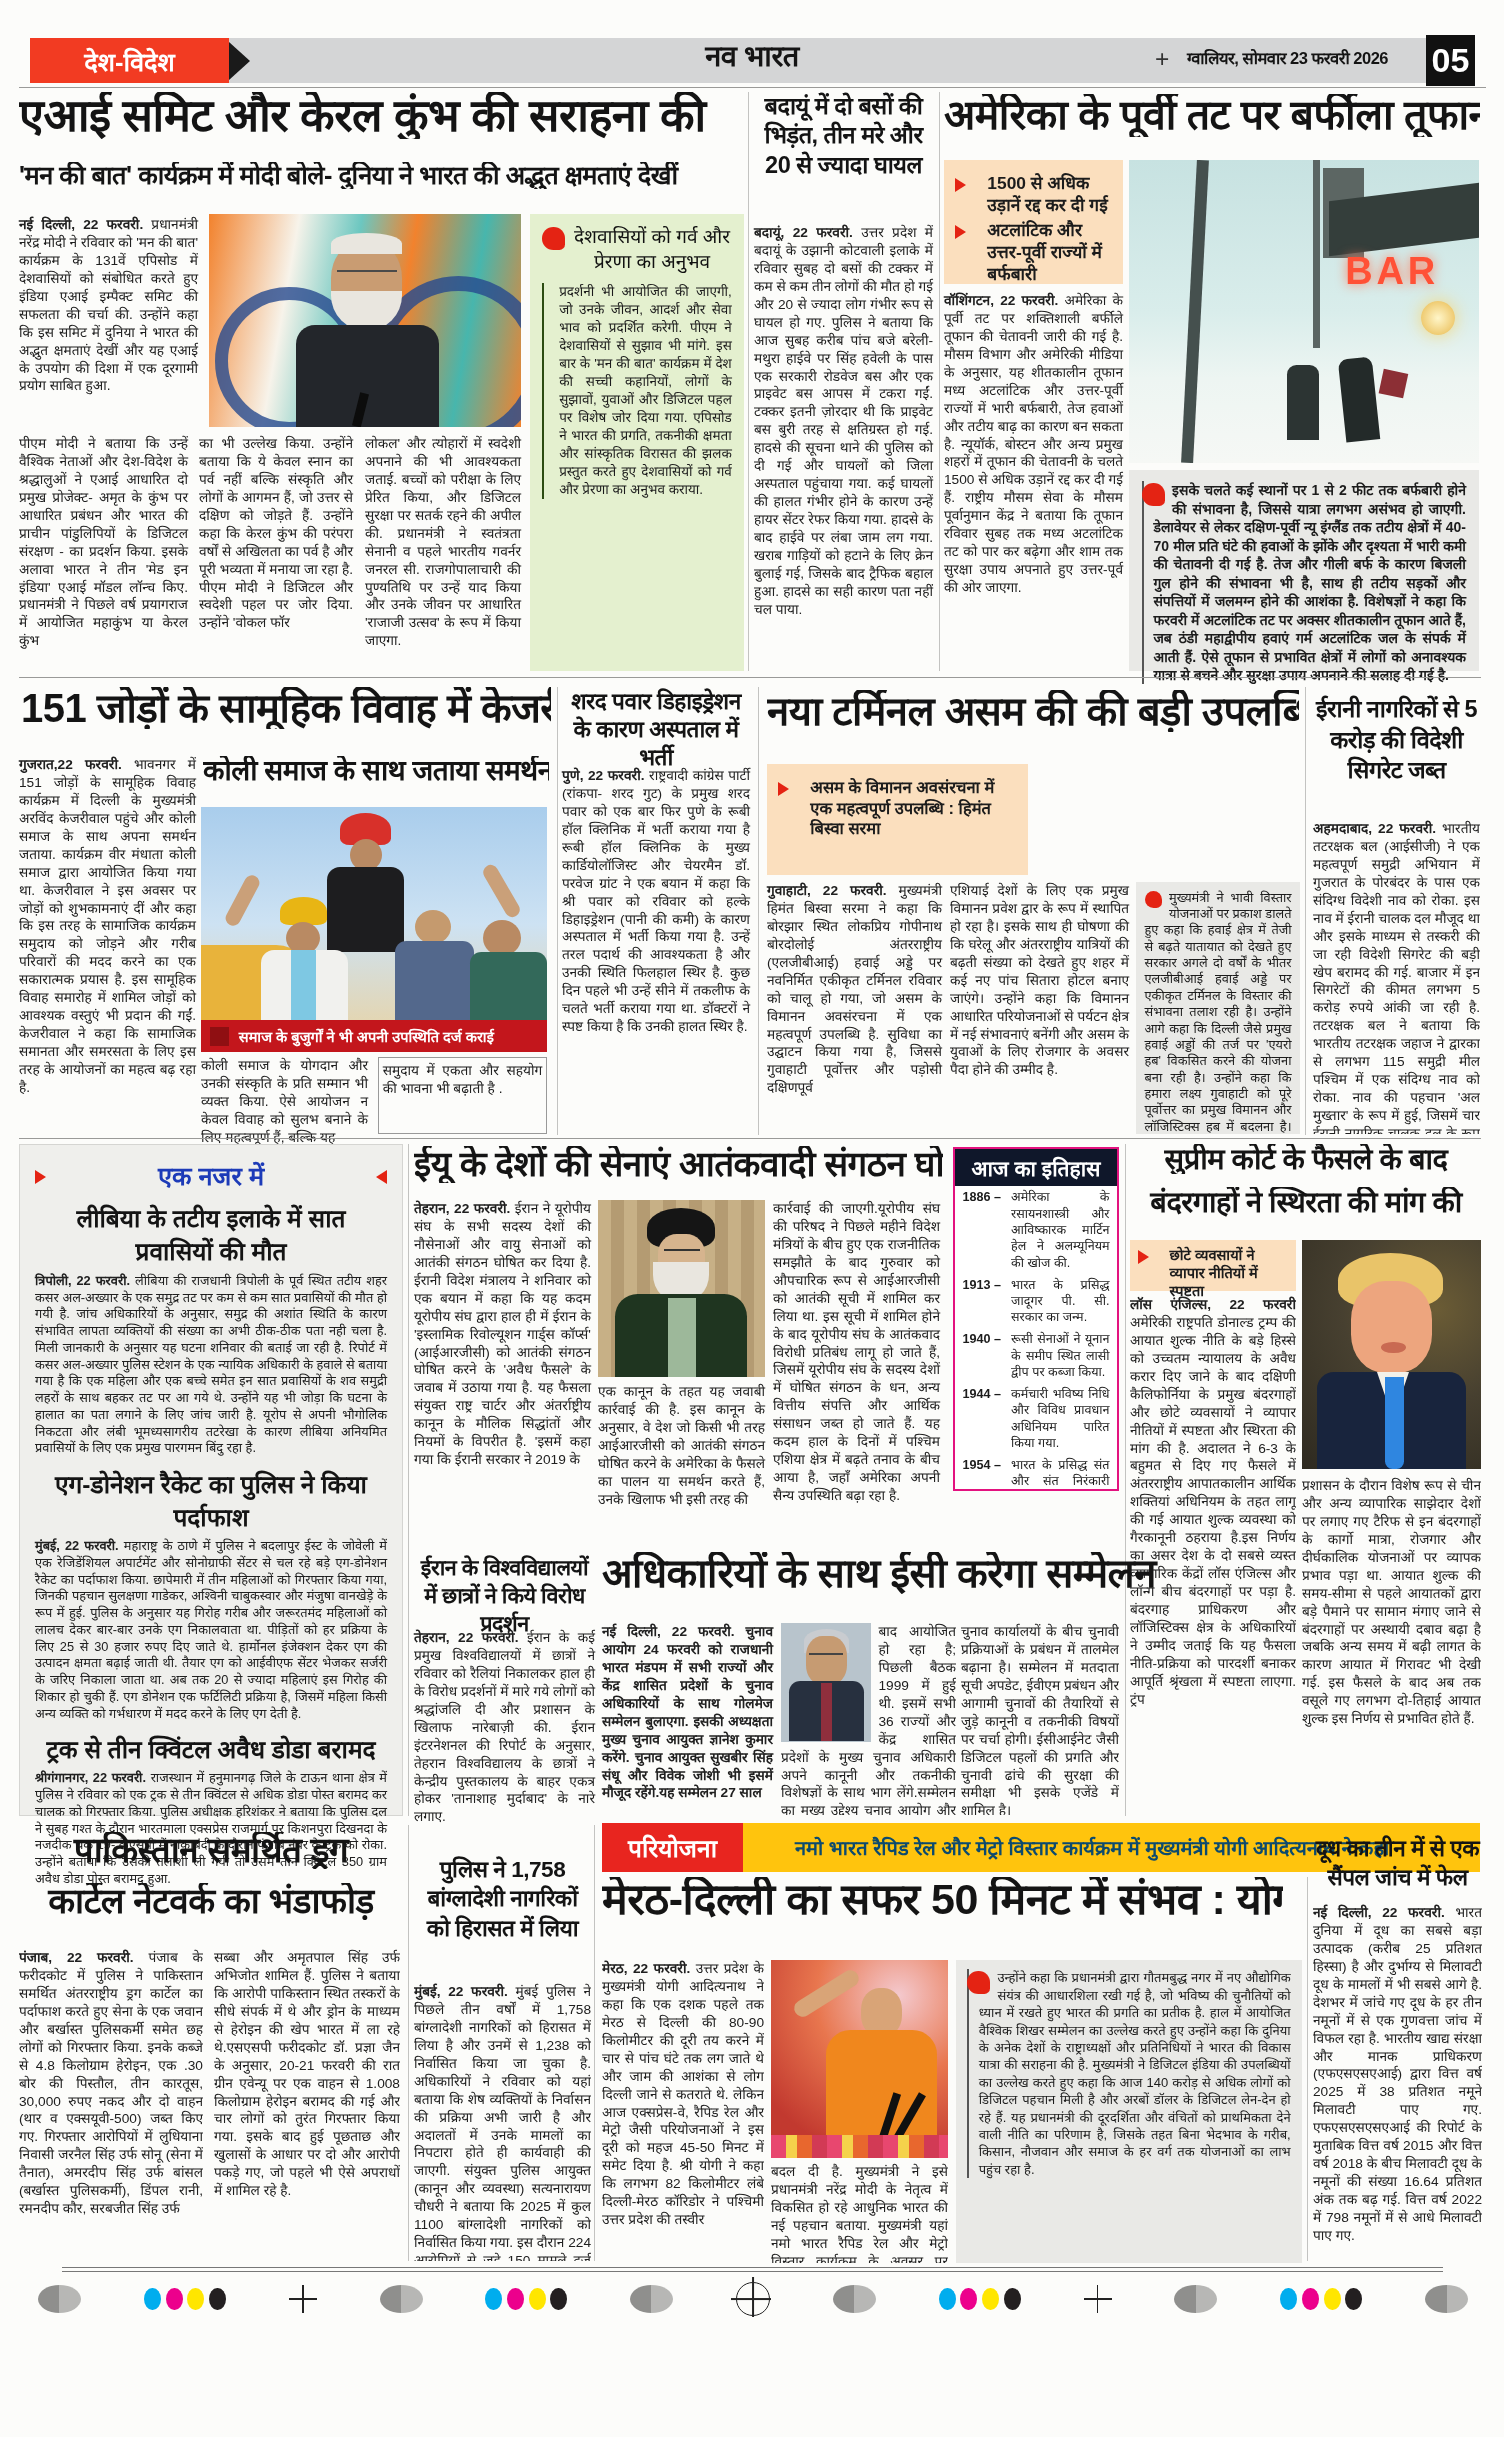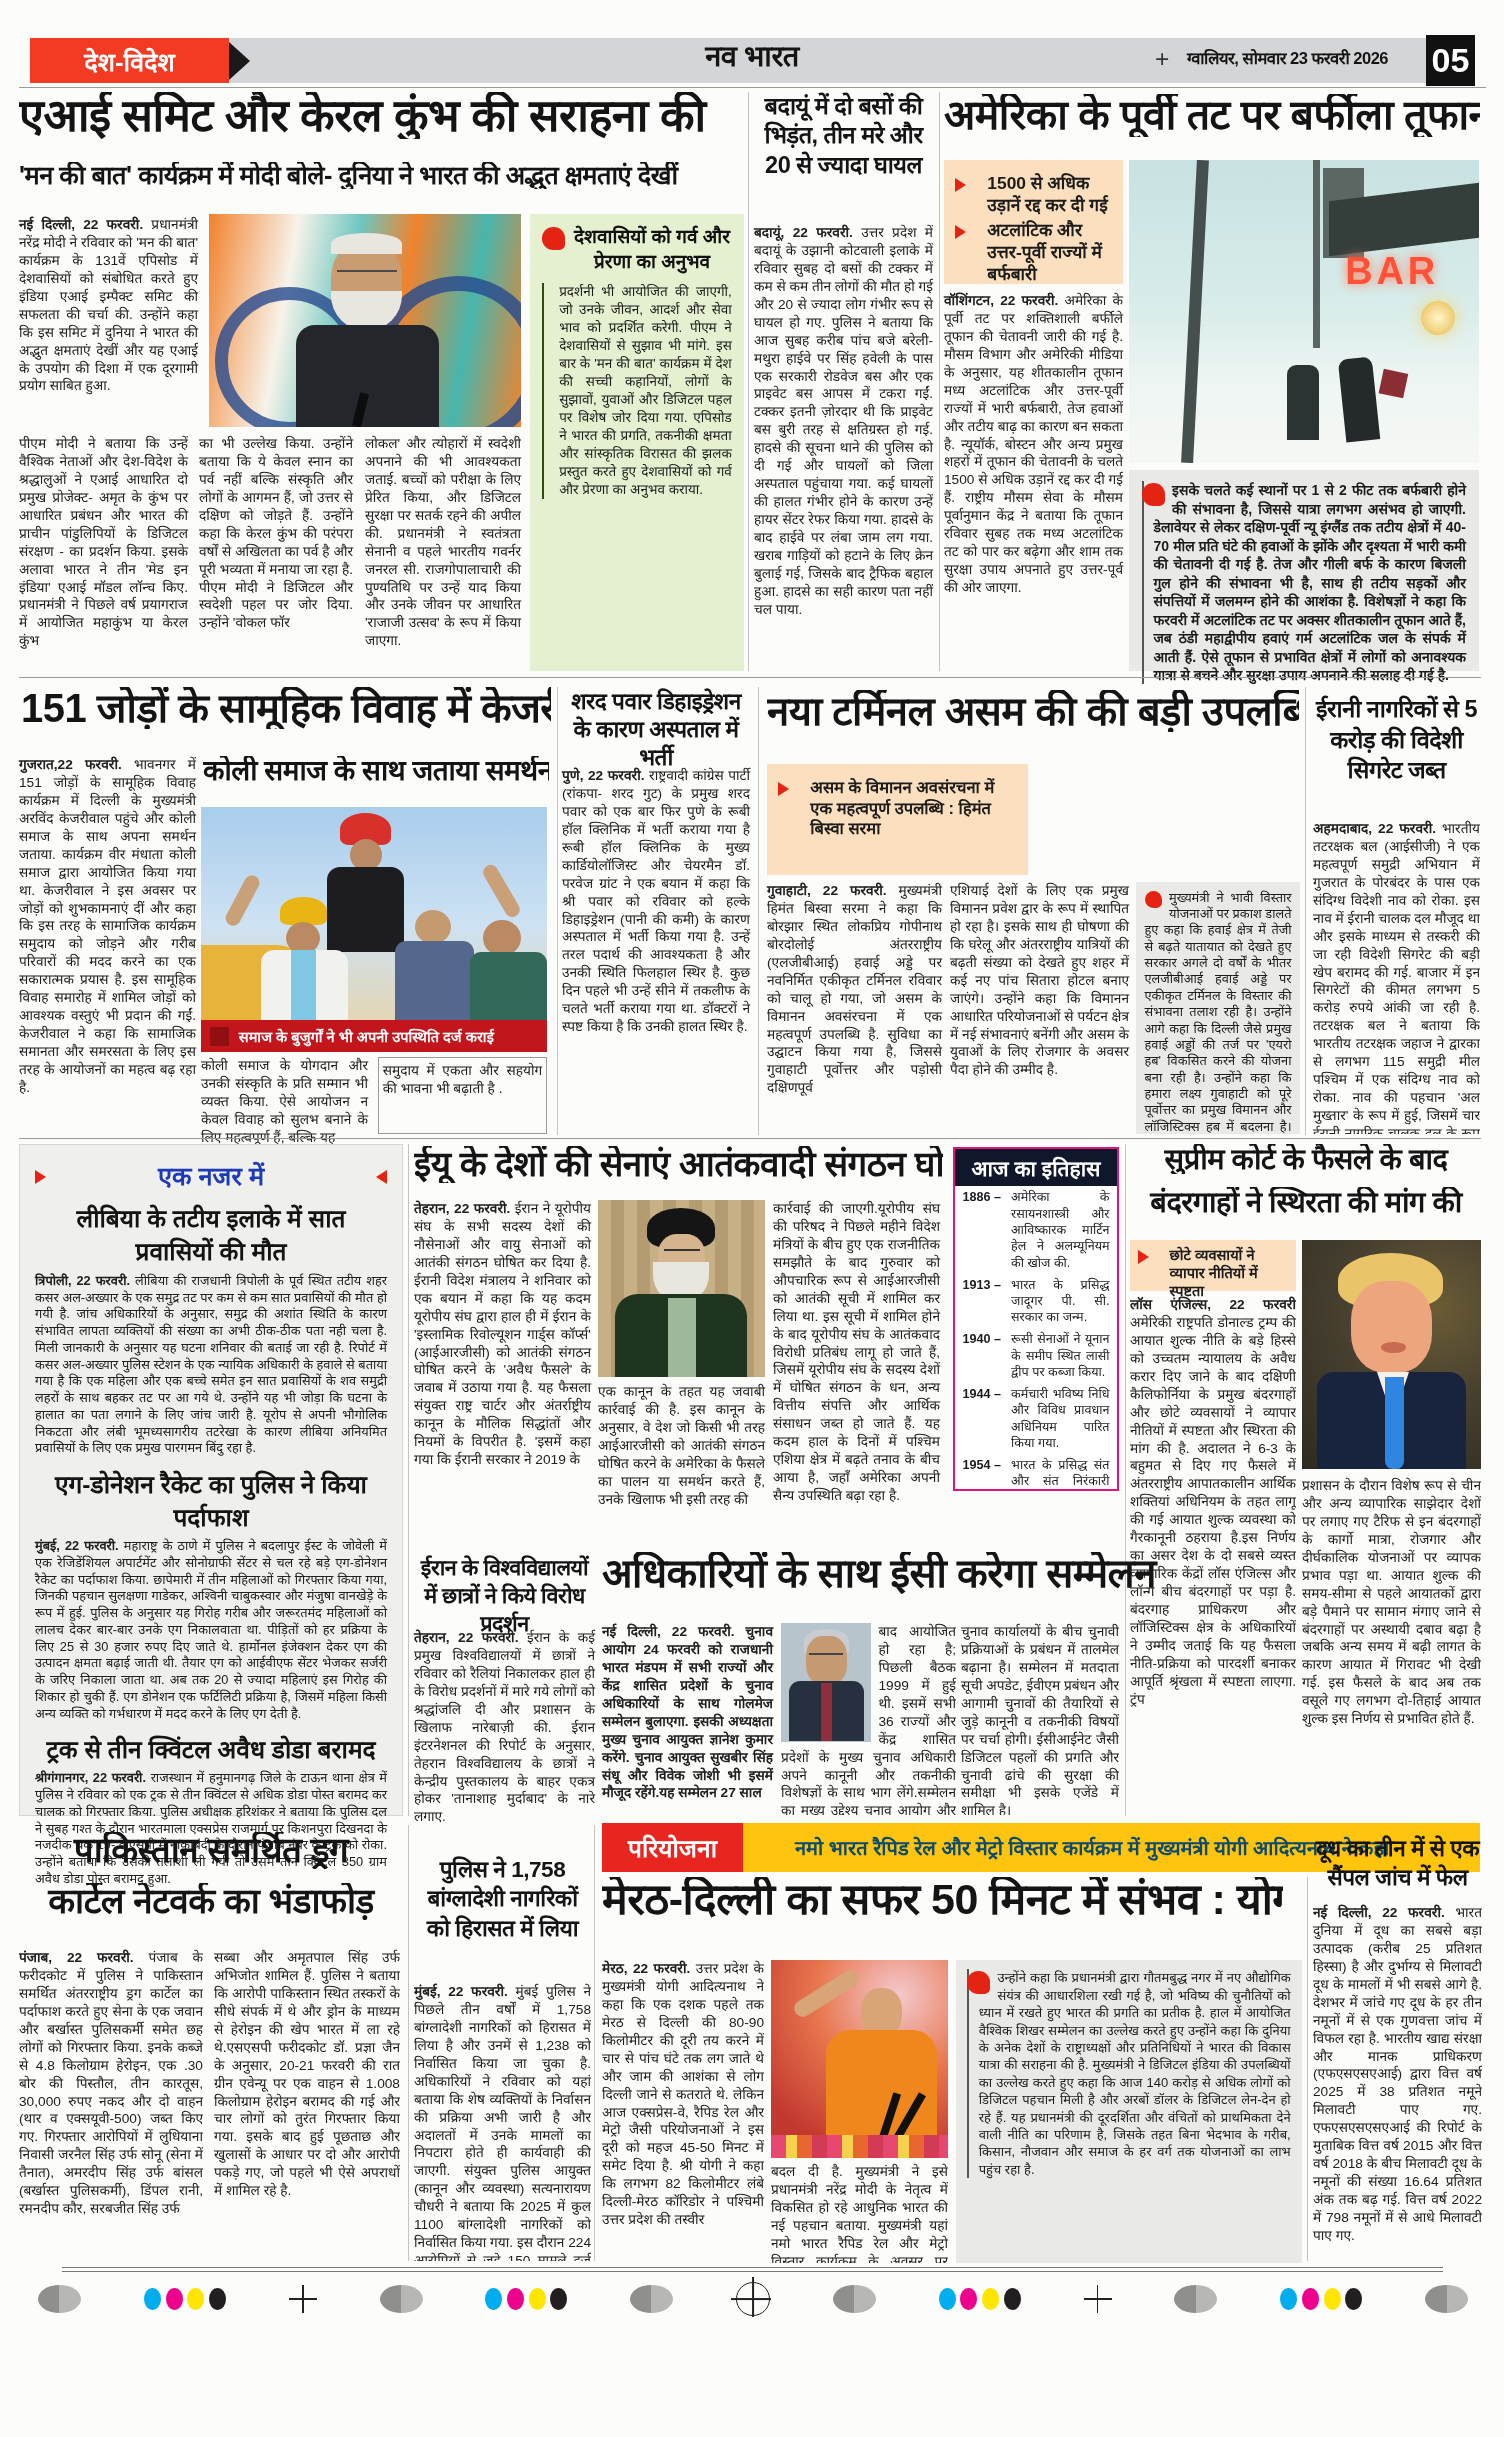--- a/index.html
+++ b/index.html
@@ -13,21 +13,21 @@
   .dl{font-weight:700}
   .vr{position:absolute;width:0.9px;background:#c3c3c1}
   .hr{position:absolute;height:0.9px;background:#9a9a98}
   .pbox{position:absolute;overflow:hidden;background:#999}
   .peach{background:#fbdfbe;padding:9.4px 11.3px}
   .bl{display:flex;gap:21px;font-weight:700;font-size:17.4px;line-height:1.25;margin:3.8px 0}
   .tri{flex:0 0 auto;width:0;height:0;border-top:7.5px solid transparent;border-bottom:7.5px solid transparent;border-left:11.3px solid #e42313;margin-top:4.7px}
   .tril{flex:0 0 auto;width:0;height:0;border-top:7.5px solid transparent;border-bottom:7.5px solid transparent;border-right:11.3px solid #e42313;margin-top:4.7px}
   .qm{float:left;width:22.6px;height:22.6px;background:#e42313;border-radius:50% 50% 5.6px 50%;margin:1.9px 7.5px 1.9px 0}
   .green{background:#e4f0cf;padding:11.3px 12.2px}
-  .gq-t{font-weight:700;text-align:center;font-size:19px;line-height:1.3;color:#111}
+  .gq-t{font-weight:400;text-align:center;font-size:19px;line-height:1.3;color:#111}
   .gq-b{border-left:2.8px solid #2c4c12;padding-left:15px;margin-top:8.5px;font-size:13.5px;text-align:justify;line-height:1.33}
   .gquote{background:#e9e9e6;padding:11.3px 13px}
   .glance{background:#efefec;border:0.9px solid #d5d5d2;padding:13px 15px}
   .g-title{display:flex;align-items:center;justify-content:space-between}
   .g-title span{color:#1d3bb8;font-size:25.4px;font-weight:700}
   .g-head{font-size:24.5px;font-weight:700;text-align:center;margin:9.4px 0 5.6px;color:#141414}
   .hist{border:2.8px solid #e3127f;background:#fff}
   .hist-h{background:#0f172a;color:#fff;font-weight:700;font-size:21px;text-align:center;padding:4.7px 0}
   .hist-row{display:flex;gap:5.6px;font-size:12.6px;line-height:1.3;padding:2.8px 7.5px;text-align:justify}
   .hist-y{font-weight:700;flex:0 0 43px}

